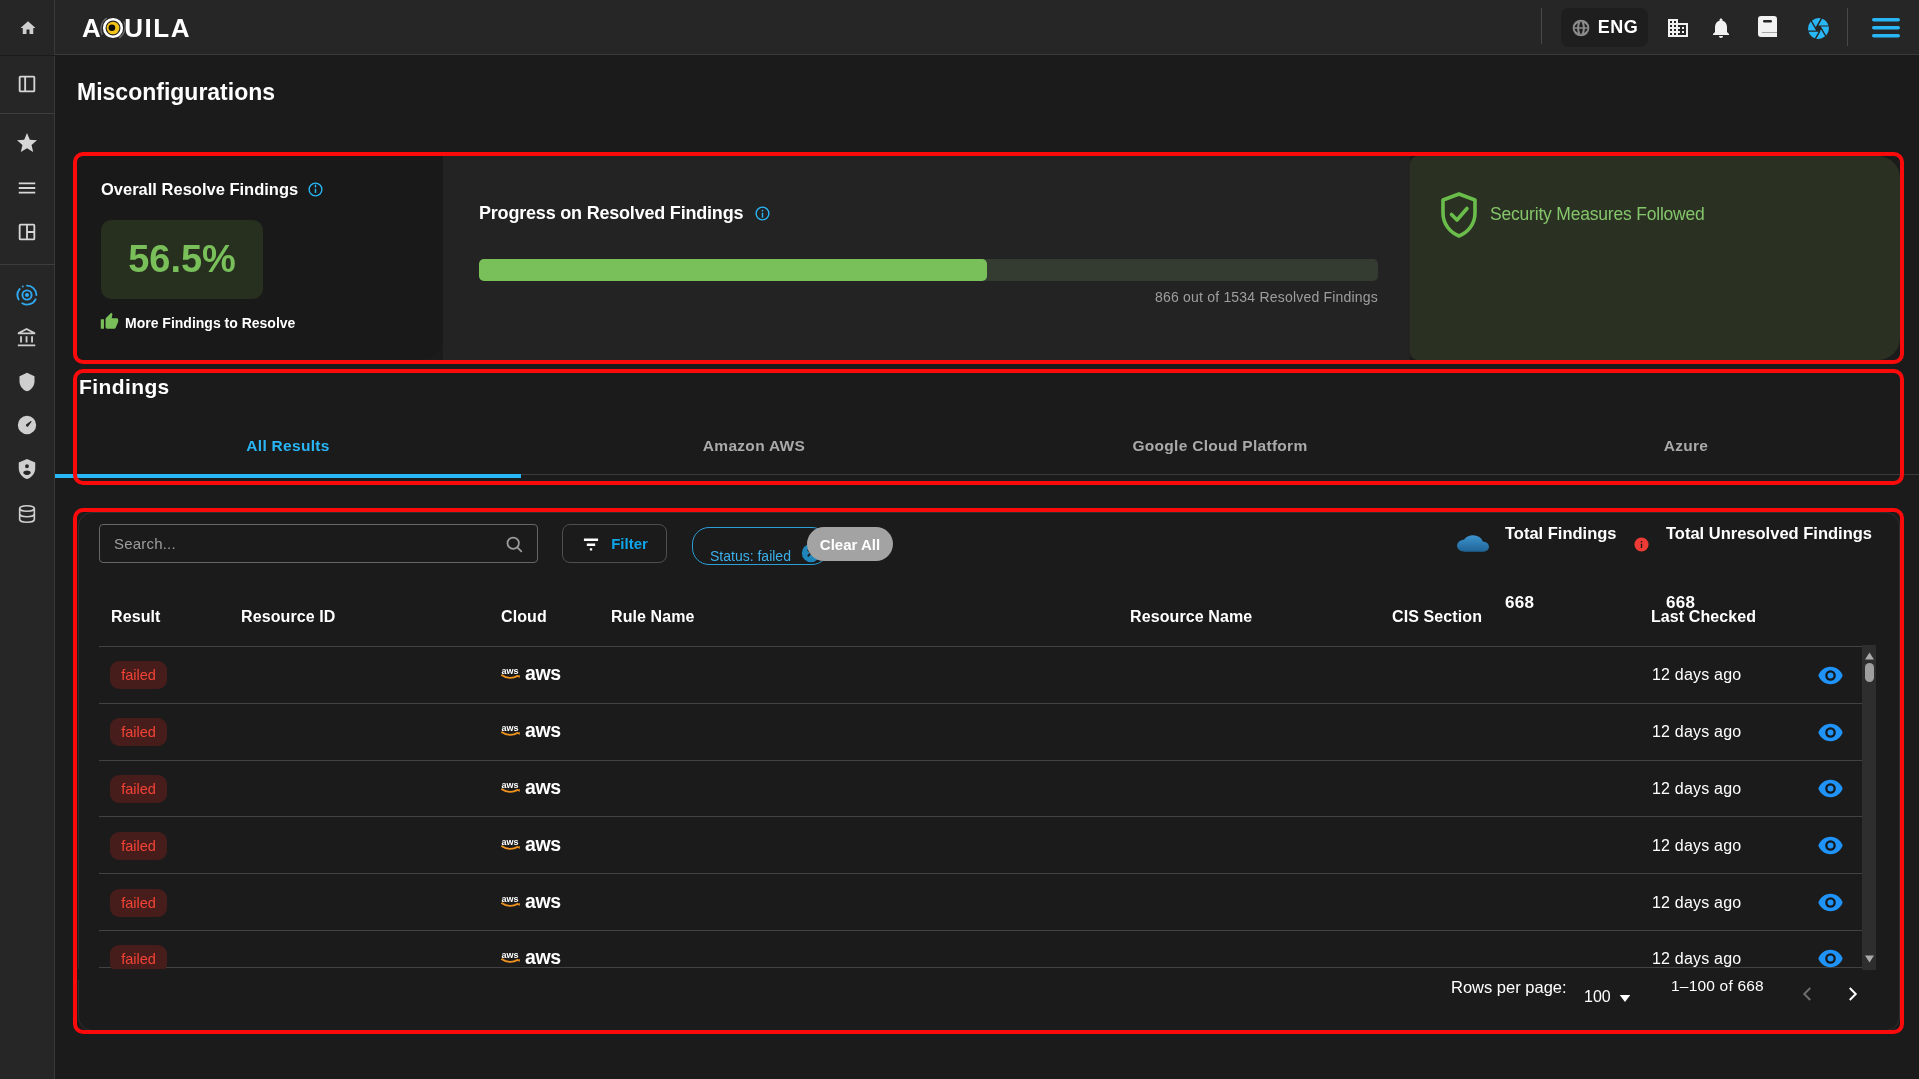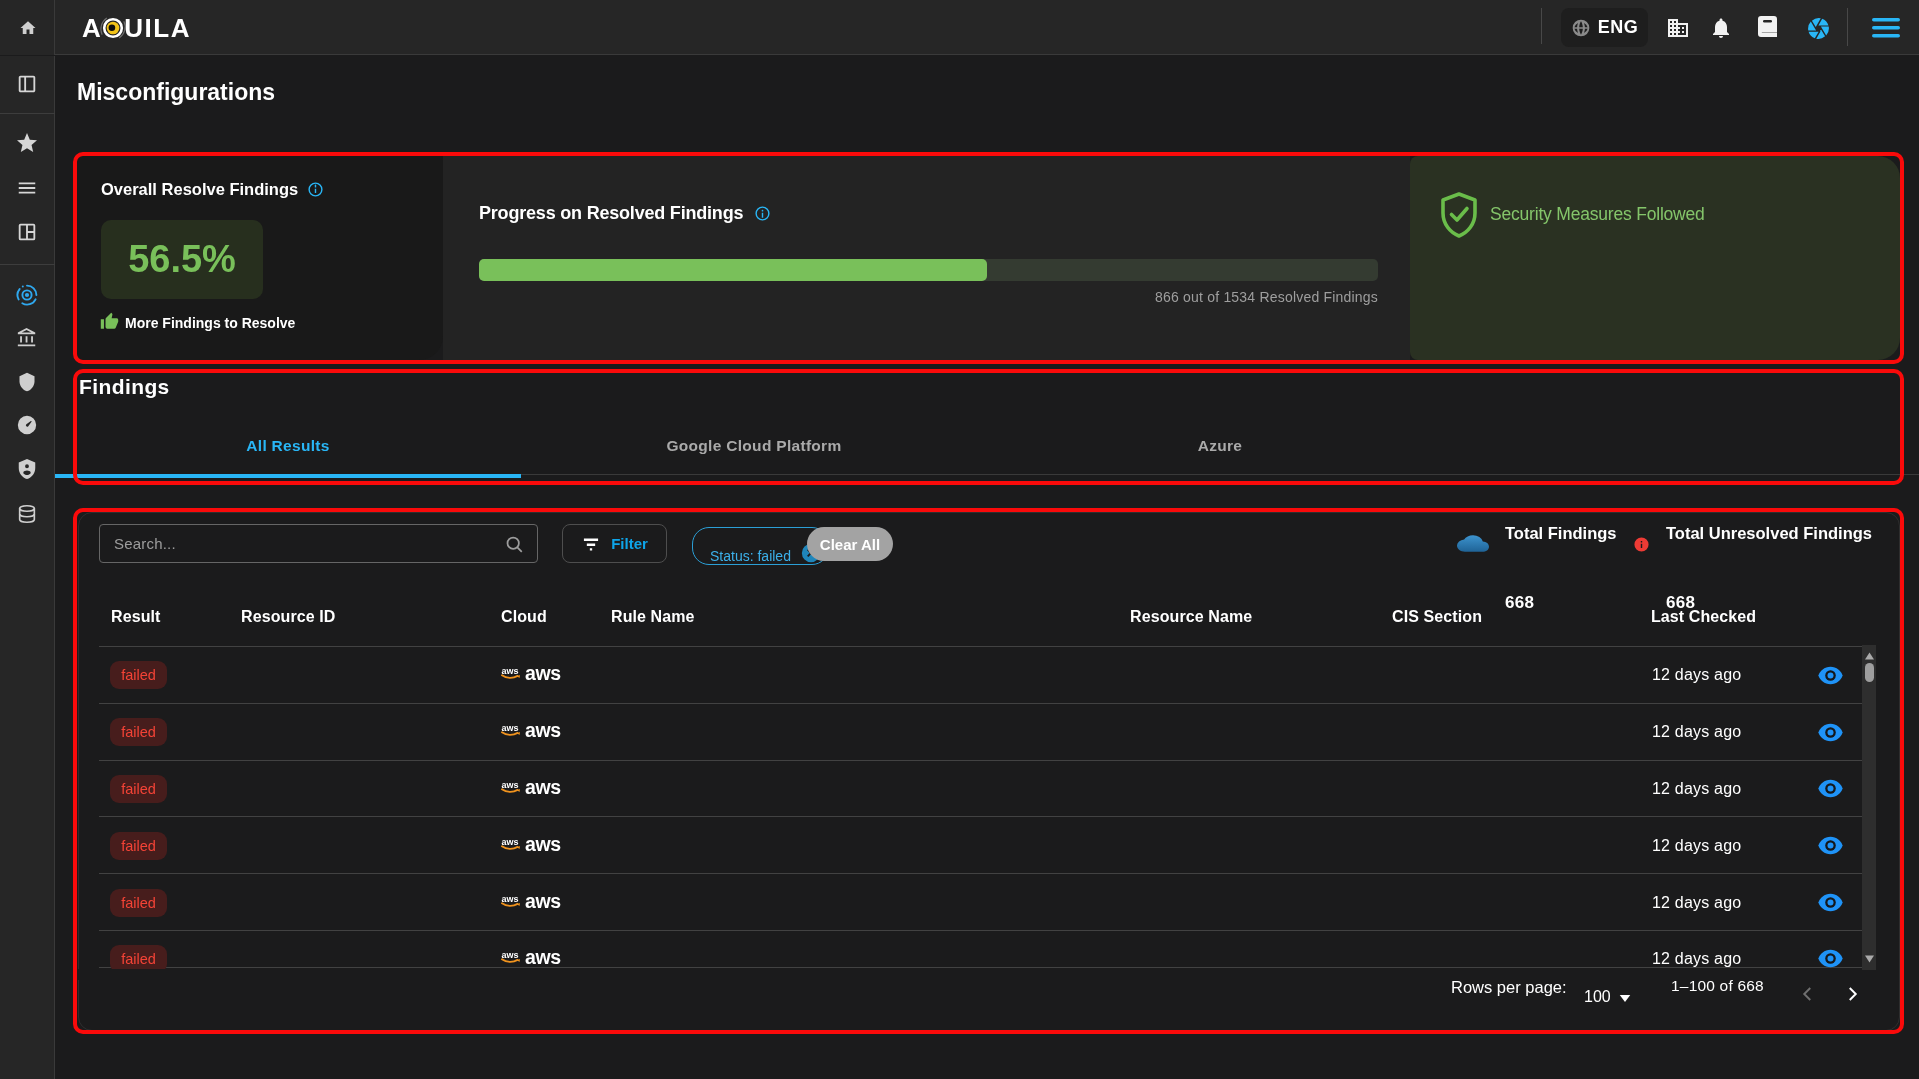--- a/index.html
+++ b/index.html
@@ -210,20 +210,21 @@
   <div class="abs" id="barcap">866 out of 1534 Resolved Findings</div>
   <svg class="icn" style="left:1440px; top:191px;" width="38" height="48" viewBox="0 0 38 48">
     <path d="M19 3 L35 9 V22 C35 33 28 41.5 19 45 C10 41.5 3 33 3 22 V9 Z" fill="none" stroke="#6abd4a" stroke-width="3.6" stroke-linejoin="round"></path>
     <path d="M11.5 23.5 L17 29 L27 17.5" fill="none" stroke="#6abd4a" stroke-width="3.6" stroke-linecap="round" stroke-linejoin="round"></path>
   </svg>
   <div class="abs" id="gttl">Security Measures Followed</div>
 
   <div class="abs" id="findttl">Findings</div>
   <div class="abs" id="tabs">
     <div class="tab active">All Results</div>
+    <div class="tab">Amazon AWS</div>
     <div class="tab">Google Cloud Platform</div>
     <div class="tab">Azure</div>
   </div>
   <div class="abs" id="tabline"></div>
   <div class="abs redbox" id="box2"></div>
 
   <div class="abs" style="left:78px; top:512px; width:1822px; height:519px; border:1px solid #2e2e2e; border-radius:14px;"></div>
   <div class="abs redbox" id="box3"></div>
   <div class="abs" id="search">
     <span>Search...</span>

